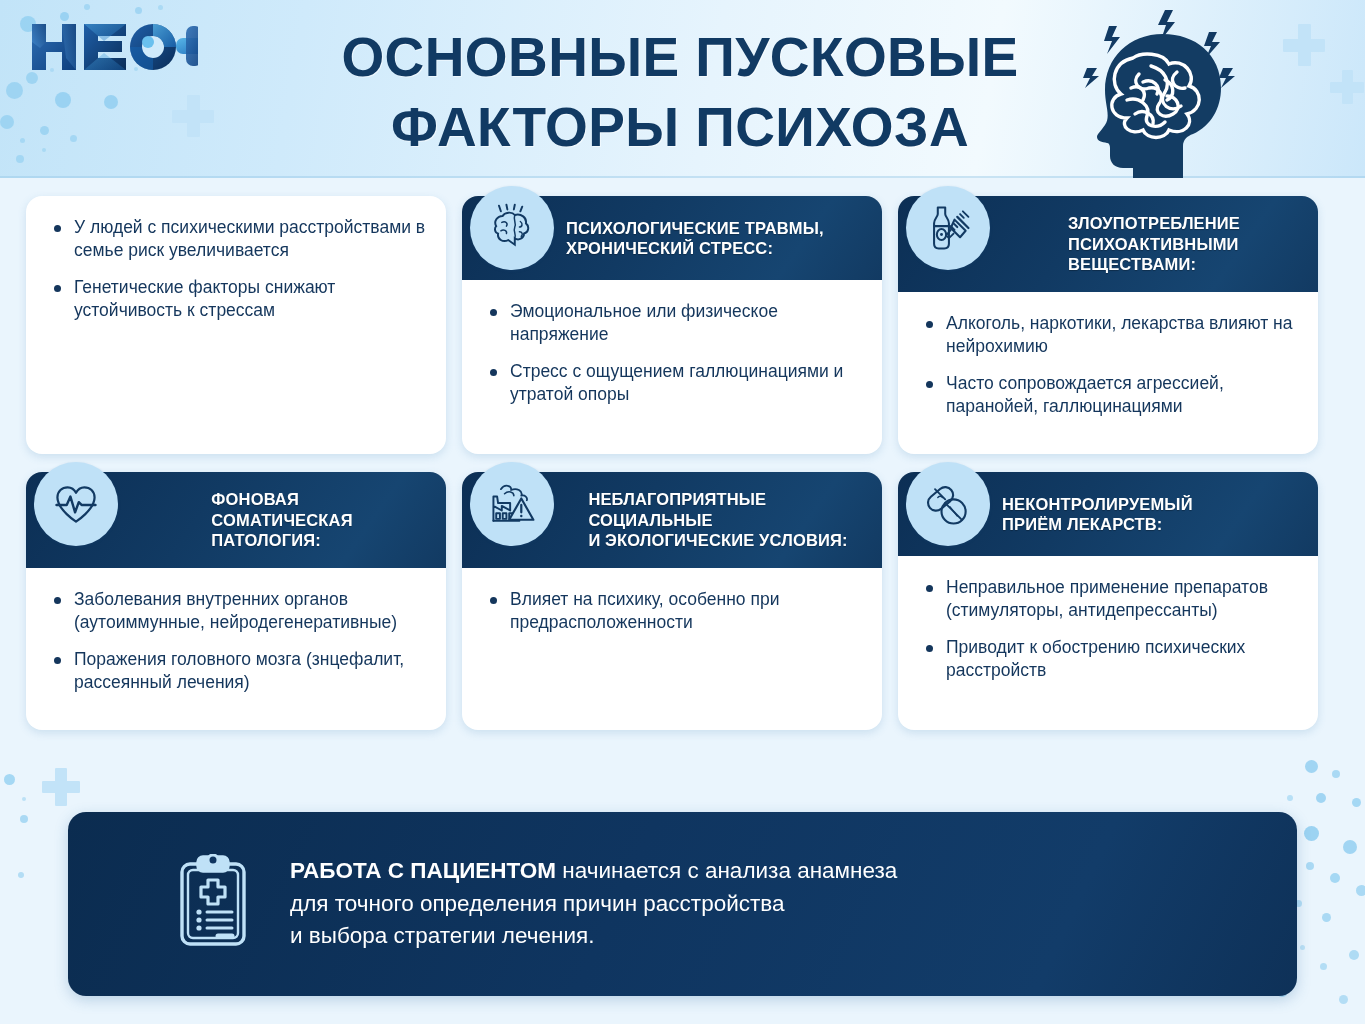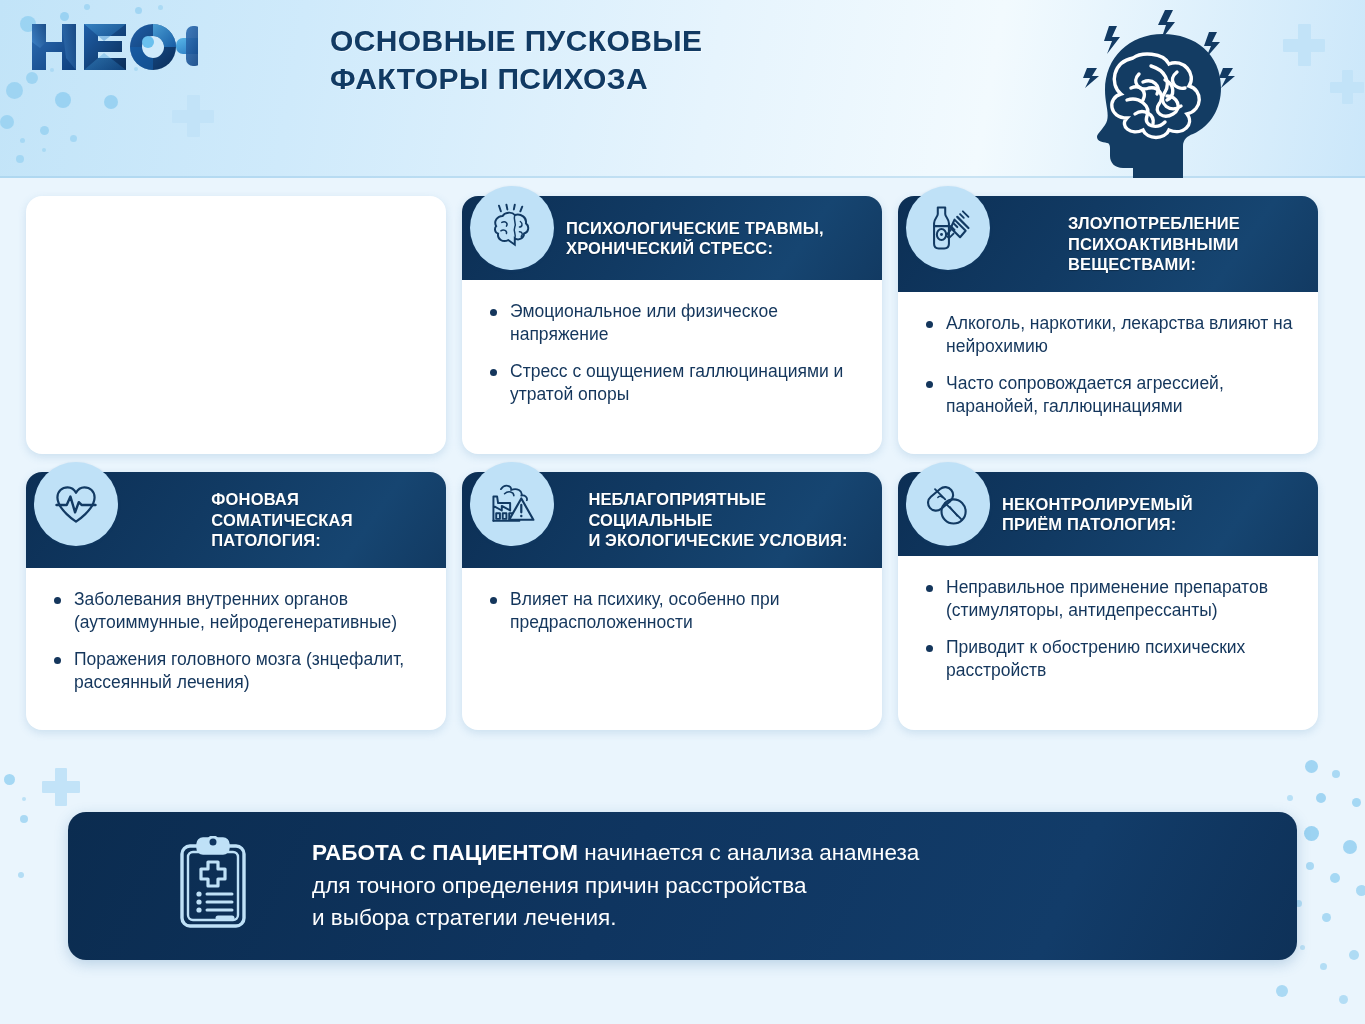--- a/index.html
+++ b/index.html
@@ -44,21 +44,22 @@
     width: 170px;
     height: 58px;
     z-index: 4;
   }
 
   .head-title {
     position: absolute;
     left: 330px;
     top: 22px;
     width: 700px;
-    font-size: 30px;
+    text-align: center;
+    font-size: 55px;
     line-height: 1.28;
     font-weight: 700;
     letter-spacing: .4px;
     color: #113a63;
     text-shadow: 1px 1px 0 rgba(255,255,255,.55);
     z-index: 4;
   }
   .head-title .l2 { display: block; }
 
   .head-art {
@@ -170,28 +171,27 @@
     border-radius: 50%;
     background: #14365c;
   }
 
   
   .banner {
     position: absolute;
     left: 68px;
     top: 812px;
     width: 1229px;
-    height: 148px;
+    height: 184px;
     background: linear-gradient(115deg, #0b2c50 0%, #0f3560 45%, #123c69 80%, #0e3158 100%);
     border-radius: 18px;
     box-shadow: 0 4px 14px rgba(60,120,170,.28);
     display: flex;
     align-items: center;
     z-index: 5;
-    gap: 22px;
   }
   .banner-icon {
     margin-left: 106px;
     margin-right: 38px;
     flex: 0 0 auto;
   }
   .banner-text {
     color: #ffffff;
     font-size: 22.5px;
     line-height: 1.46;
@@ -346,20 +346,26 @@
           <path d="M118 84 C128 88 128 100 120 104"></path>
           <path d="M84 92 C94 88 100 96 96 104"></path>
         </g>
       </svg>
     </div>
   </div>
 
   <div class="grid">
 
     <div class="card">
+      <div class="card-body">
+        <ul class="bullets">
+          <li>У людей с психическими расстройствами в семье риск увеличивается</li>
+          <li>Генетические факторы снижают устойчивость к стрессам</li>
+        </ul>
+      </div>
     </div>
 
     <div class="card">
       <div class="card-head">
         <div class="icon-circle">
           <svg viewBox="0 0 56 56" width="52" height="52" fill="none" stroke="#123a63" stroke-width="2.1" stroke-linecap="round">
             <path d="M16 10 L14 4 M23 8 L22 3 M30 8 L31 3 M37 10 L39 5"></path>
             <path d="M11 26 C8 21 12 15 18 15 C20 11 28 10 31 14 C38 12 44 17 43 23
                      C47 26 46 33 41 34 C41 39 35 42 31 39 L31 46 L24 41
                      C18 44 12 40 13 34 C9 33 9 28 11 26 Z"></path>
@@ -463,21 +469,21 @@
           <svg viewBox="0 0 56 56" width="52" height="52" fill="none" stroke="#123a63" stroke-width="2.3" stroke-linecap="round" stroke-linejoin="round">
             <rect x="5" y="14" width="30" height="17" rx="8.5" transform="rotate(-40 20 22.5)"></rect>
             <path d="M14 12 L25 23" stroke-width="2"></path>
             <path d="M17 21 C19 19 21 20 22 21" stroke-width="1.5"></path>
             <circle cx="34" cy="36" r="13"></circle>
             <path d="M25 27 L43 45" stroke-width="2"></path>
             <path d="M30 31 L38 41" stroke-width="1.5"></path>
           </svg>
         </div>
         <div class="card-head-title">НЕКОНТРОЛИРУЕМЫЙ
-ПРИЁМ ПАТОЛОГИЯ:</div>
+ПРИЁМ ЛЕКАРСТВ:</div>
       </div>
       <div class="card-body">
         <ul class="bullets">
           <li>Неправильное применение препаратов (стимуляторы, антидепрессанты)</li>
           <li>Приводит к обострению психических расстройств</li>
         </ul>
       </div>
     </div>
 
   </div>

